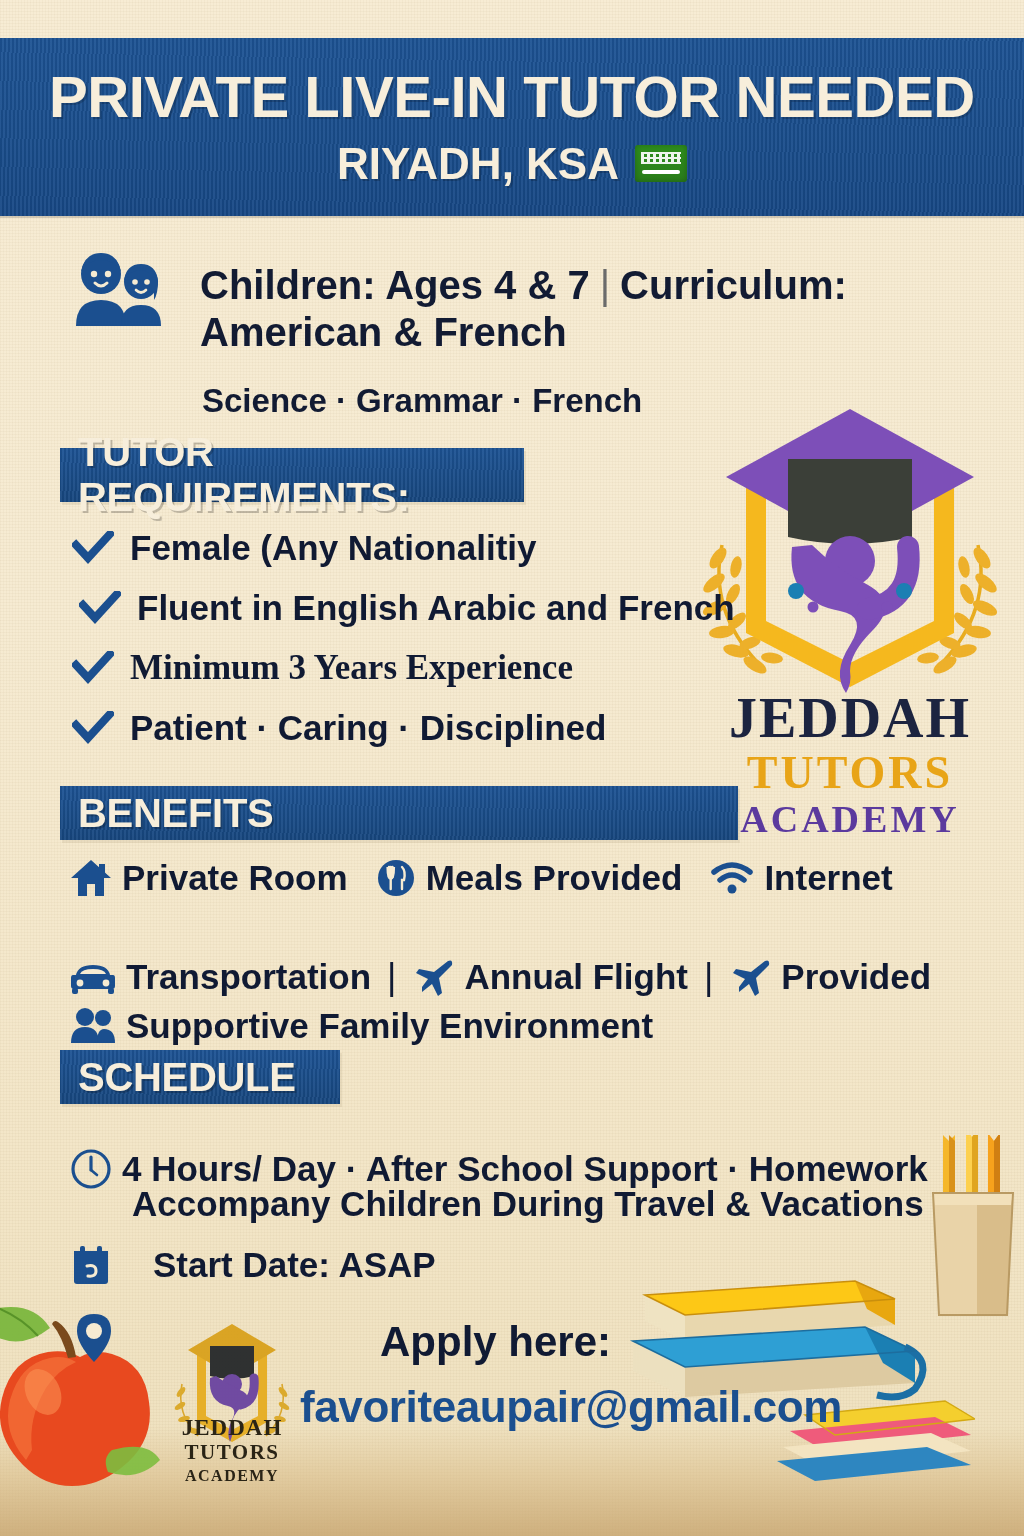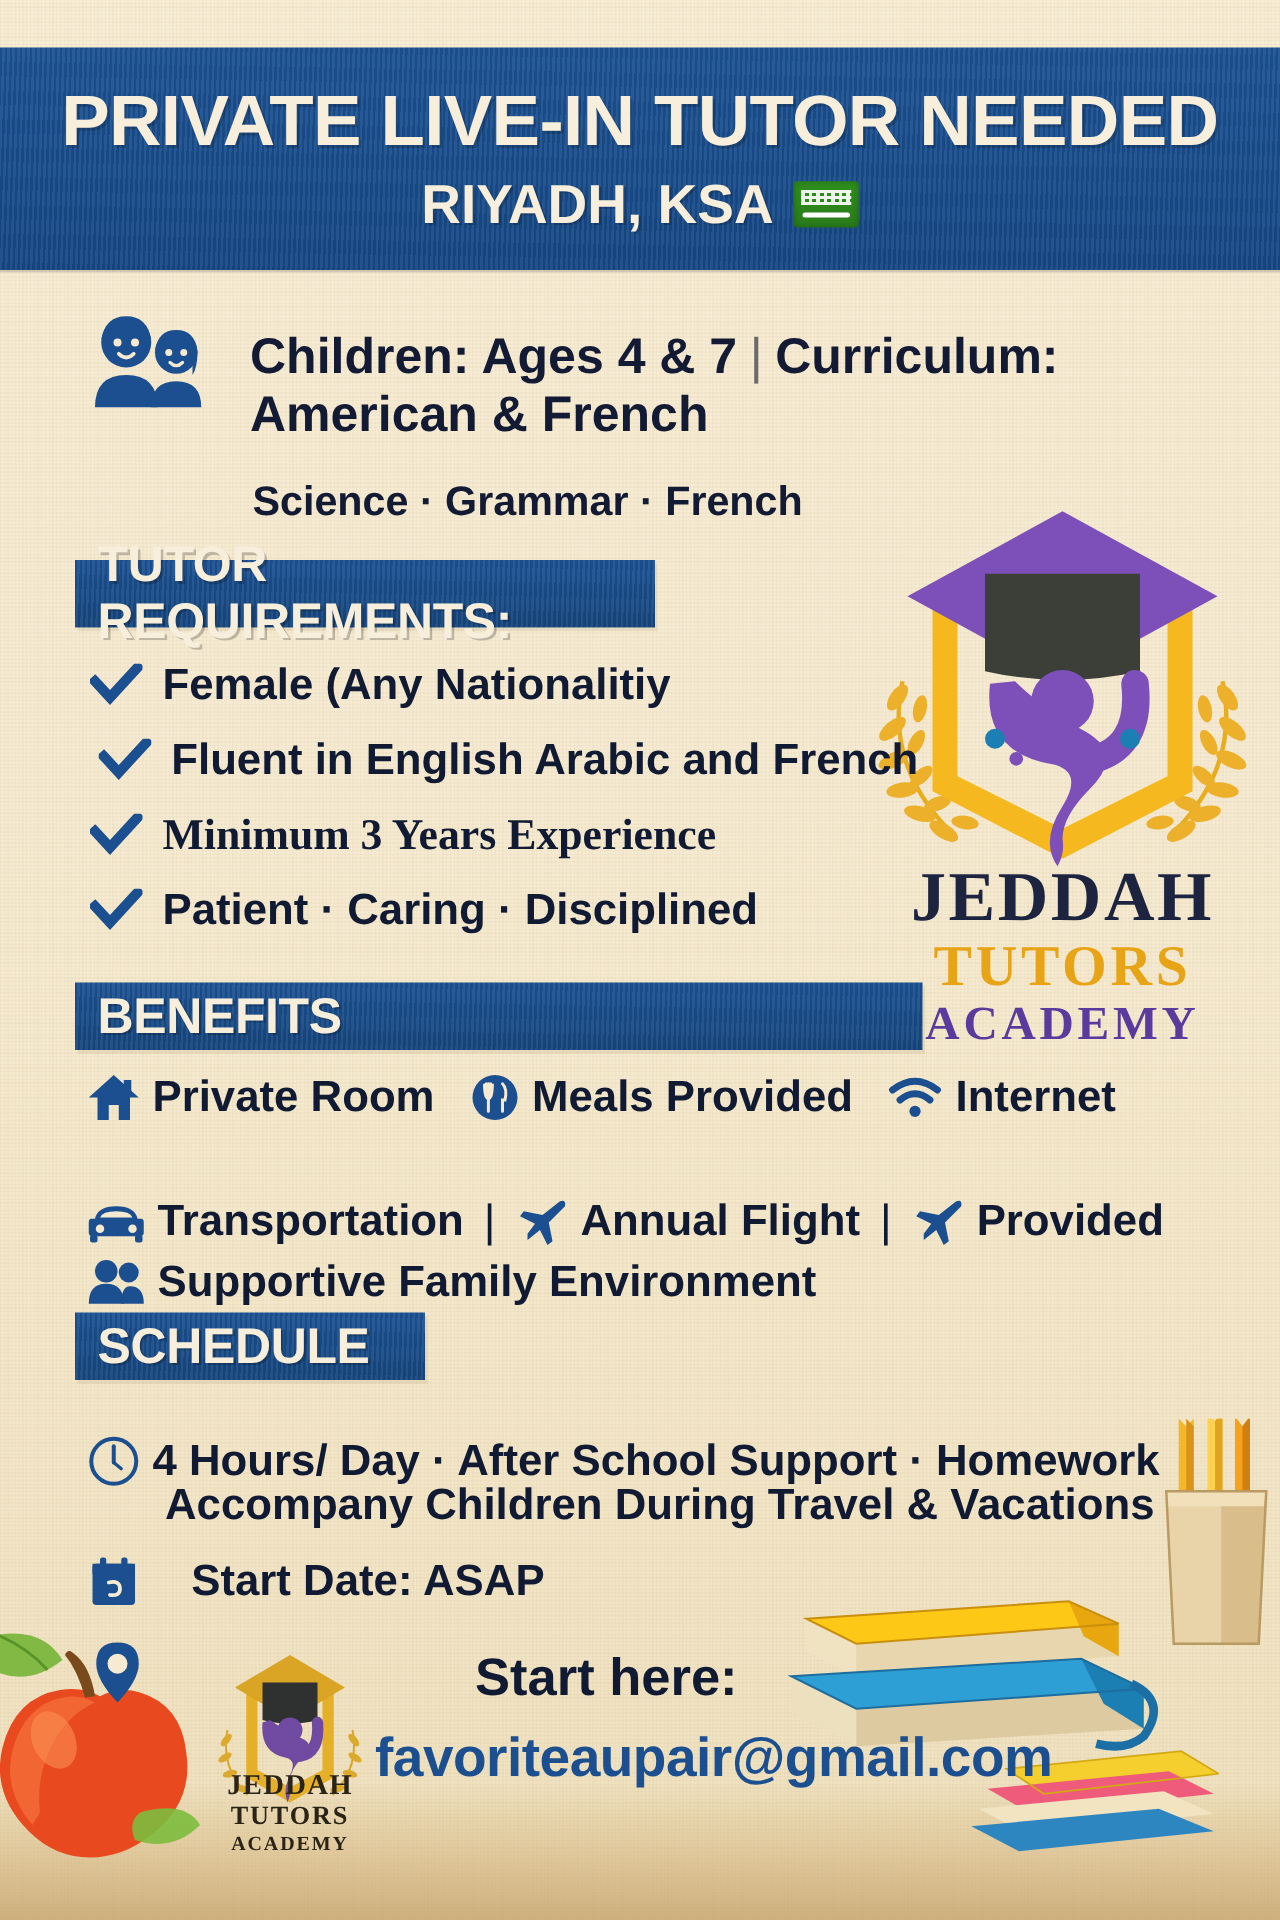--- a/index.html
+++ b/index.html
@@ -371,16 +371,16 @@
     <path d="M60 6 L104 32 L60 58 L16 32 Z" fill="#d9a11c"></path>
     <path d="M38 28 L82 28 L82 58 Q60 64 38 58 Z" fill="#25282a"></path>
     <circle cx="60" cy="66" r="10" fill="#6a43a0"></circle>
     <path d="M38 60 Q36 84 56 88 Q66 90 60 102 Q54 114 58 124 Q62 114 60 106 Q60 98 70 88 Q82 78 68 72 Q52 64 44 58 Z" fill="#6a43a0"></path>
     <path d="M82 60 Q84 84 68 87" stroke="#6a43a0" stroke-width="9" fill="none" stroke-linecap="round"></path>
   </svg>
   <div class="lay logoTitle" style="left:172px;top:1416px;width:120px;font-size:23px;font-weight:700;color:#2a2416;letter-spacing:1px;">JEDDAH</div>
   <div class="lay logoTitle" style="left:172px;top:1442px;width:120px;font-size:21px;font-weight:700;color:#2a2416;letter-spacing:1.5px;">TUTORS</div>
   <div class="lay logoTitle" style="left:172px;top:1468px;width:120px;font-size:16px;font-weight:700;color:#2a2416;letter-spacing:1.5px;">ACADEMY</div>
 
-  <div class="lay" style="left:380px;top:1318px;font-size:42px;font-weight:600;color:#101a33;">Start here:</div>
+  <div class="lay" style="left:380px;top:1318px;font-size:42px;font-weight:600;color:#101a33;">Apply here:</div>
   <div class="lay" style="left:300px;top:1382px;font-size:44px;font-weight:600;color:#1b4f8f;letter-spacing:-.4px;">favoriteaupair@gmail.com</div>
 
 </div>
 
 </body></html>

